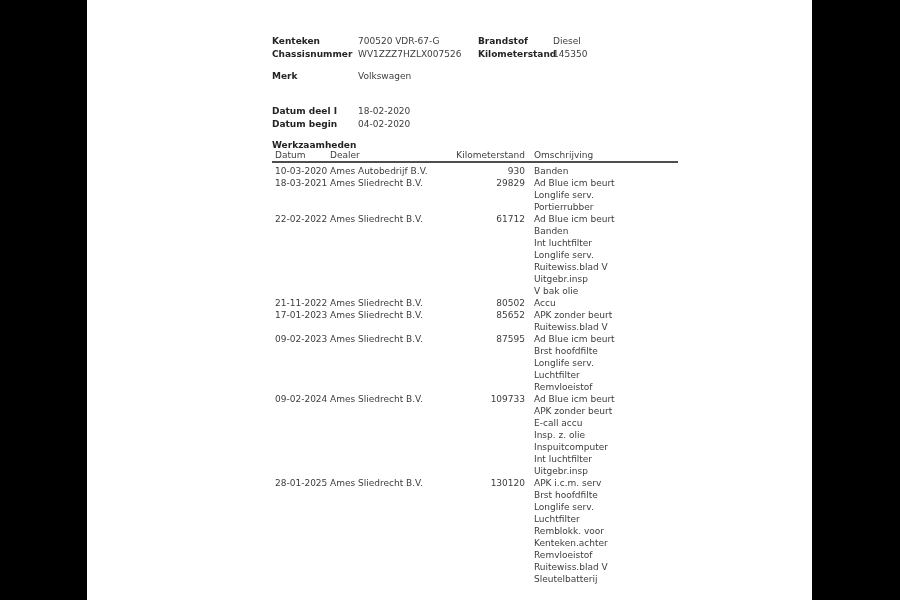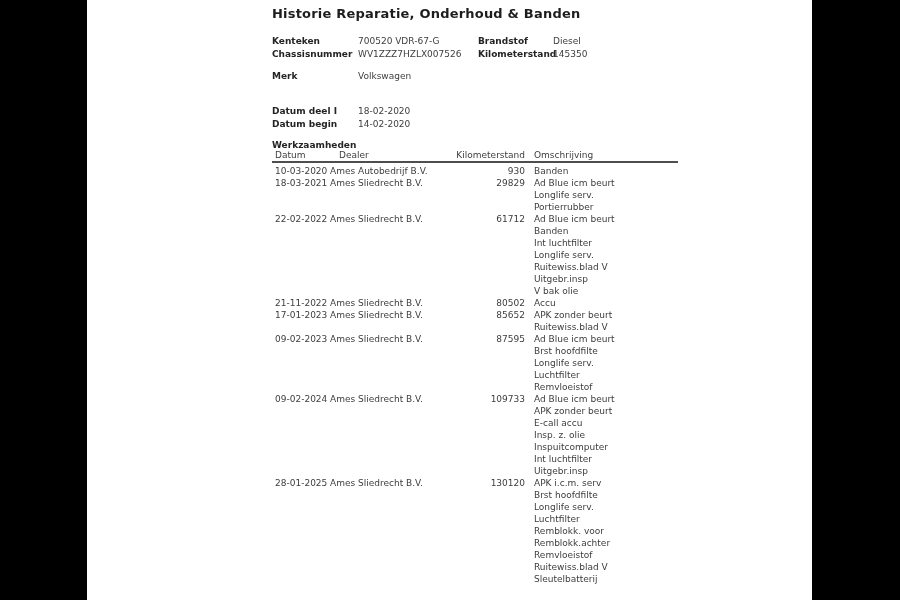--- a/index.html
+++ b/index.html
@@ -24,42 +24,41 @@
   .info-row .lbl  { position:absolute; left:0;   font-weight:bold; color:#242424;text-align:center; }
   .info-row .val  { position:absolute; left:86px; }
   .info-row .lbl2 { position:absolute; left:206px; font-weight:bold; color:#242424; }
   .info-row .val2 { position:absolute; left:281px; }
   .section-heading {
     position:absolute; left:0; top:139px; font-weight:bold; color:#242424;
     line-height:12px;
   }
   .thead { position:absolute; left:0; top:149px; width:406px; height:12px; line-height:12px; }
   .th-datum  { position:absolute; left:3px; }
-  .th-dealer { position:absolute; left:67px; }
+  .th-dealer { position:absolute; left:58px; }
   .th-km     { position:absolute; left:170px; width:83px; text-align:right; }
   .th-oms    { position:absolute; left:262px; }
   .thead-line {
     position:absolute; left:0; top:161px; width:406px; height:2px;
     background:#4e4e4e;
   }
   .tbody { position:absolute; left:0; top:165px; width:440px; }
   .visit { position:relative; width:440px; }
   .v-datum  { position:absolute; left:3px; top:0; line-height:12px; white-space:nowrap; }
   .v-dealer { position:absolute; left:58px; top:0; line-height:12px; white-space:nowrap; }
   .v-km     { position:absolute; left:170px; top:0; width:83px; text-align:right; line-height:12px; }
   .v-oms    { margin-left:262px; }
   .v-oms .oms-line { line-height:12px; height:12px; white-space:nowrap; }
 </style>
 </head>
 <body>
 
 <div class="paper">
   <div class="content">
 
-    <div class="doc-title">Historie Reparatie, Onderhoud &amp; Banden</div>
 
     <div class="info-row" style="top:35px">
       <span class="lbl">Kenteken</span>
       <span class="val">700520 VDR-67-G</span>
       <span class="lbl2">Brandstof</span>
       <span class="val2">Diesel</span>
     </div>
     <div class="info-row" style="top:48px">
       <span class="lbl">Chassisnummer</span>
       <span class="val">WV1ZZZ7HZLX007526</span>
@@ -71,21 +70,21 @@
       <span class="lbl">Merk</span>
       <span class="val">Volkswagen</span>
     </div>
 
     <div class="info-row" style="top:105px">
       <span class="lbl">Datum deel I</span>
       <span class="val">18-02-2020</span>
     </div>
     <div class="info-row" style="top:118px">
       <span class="lbl">Datum begin</span>
-      <span class="val">14-02-2020</span>
+      <span class="val">04-02-2020</span>
     </div>
 
     <div class="section-heading">Werkzaamheden</div>
 
     <div class="thead">
       <span class="th-datum">Datum</span>
       <span class="th-dealer">Dealer</span>
       <span class="th-km">Kilometerstand</span>
       <span class="th-oms">Omschrijving</span>
     </div>
@@ -170,21 +169,21 @@
         <div class="visit">
         <span class="v-datum">28-01-2025</span>
         <span class="v-dealer">Ames Sliedrecht B.V.</span>
         <span class="v-km">130120</span>
         <div class="v-oms">
             <div class="oms-line">APK i.c.m. serv</div>
             <div class="oms-line">Brst hoofdfilte</div>
             <div class="oms-line">Longlife serv.</div>
             <div class="oms-line">Luchtfilter</div>
             <div class="oms-line">Remblokk. voor</div>
-            <div class="oms-line">Remblokk.achter</div>
+            <div class="oms-line">Kenteken.achter</div>
             <div class="oms-line">Remvloeistof</div>
             <div class="oms-line">Ruitewiss.blad V</div>
             <div class="oms-line">Sleutelbatterij</div>
           </div>
       </div>
       </div>
 
   </div>
 </div>
 

